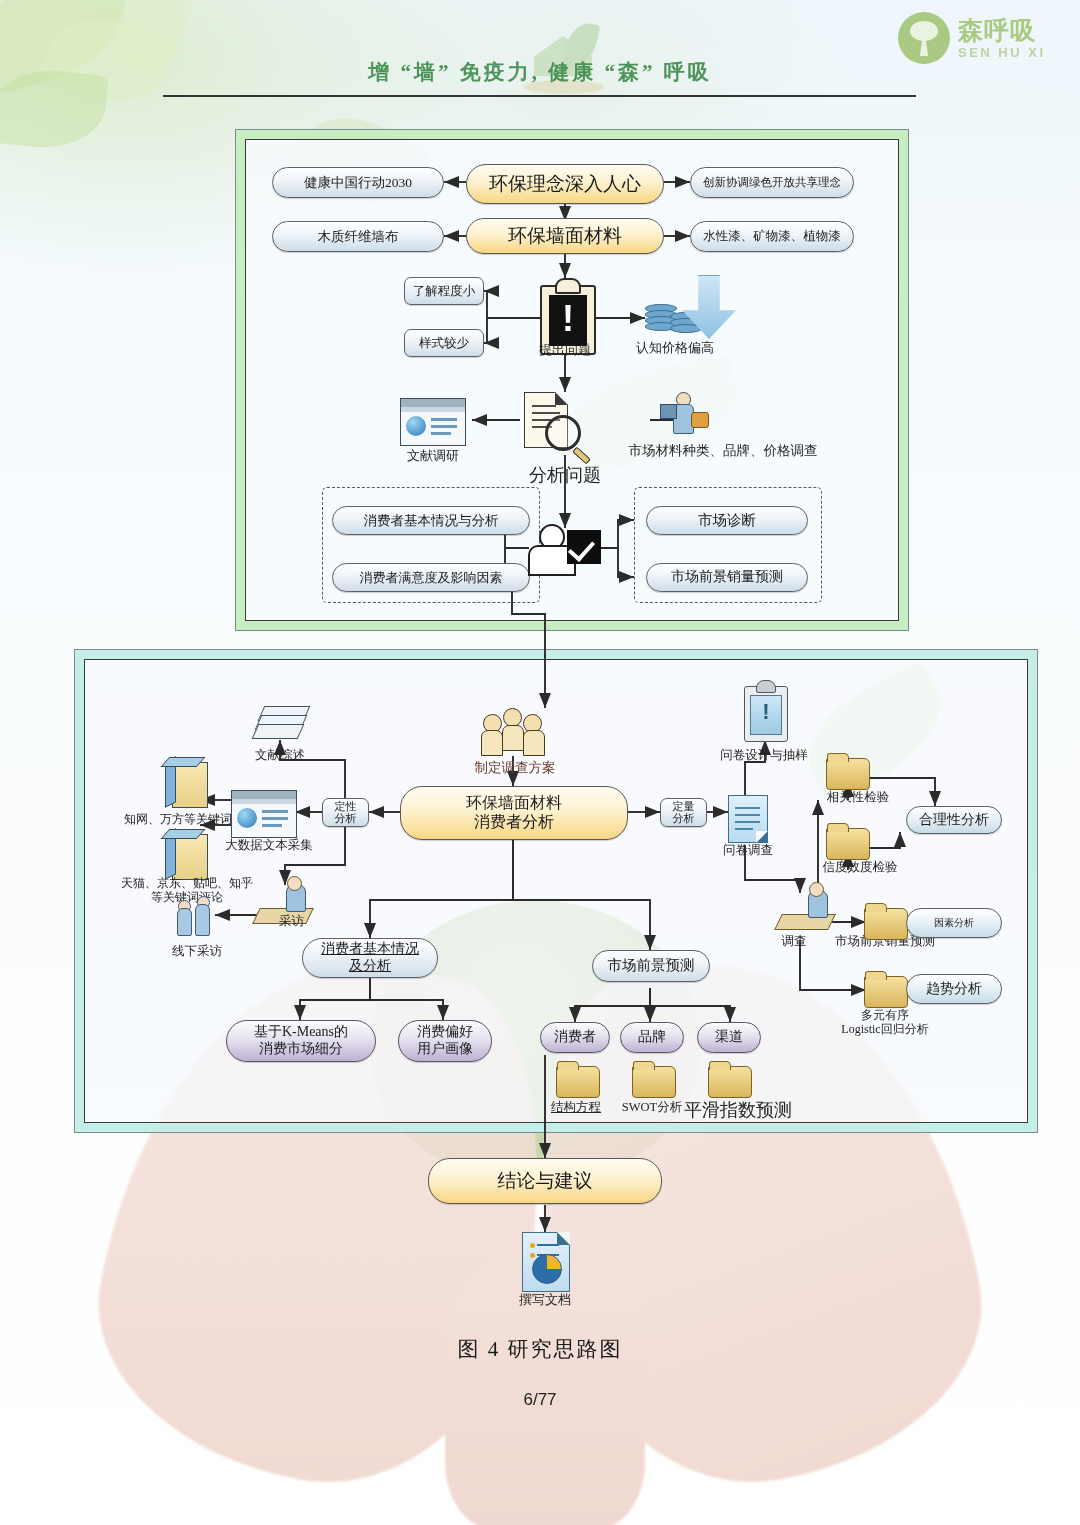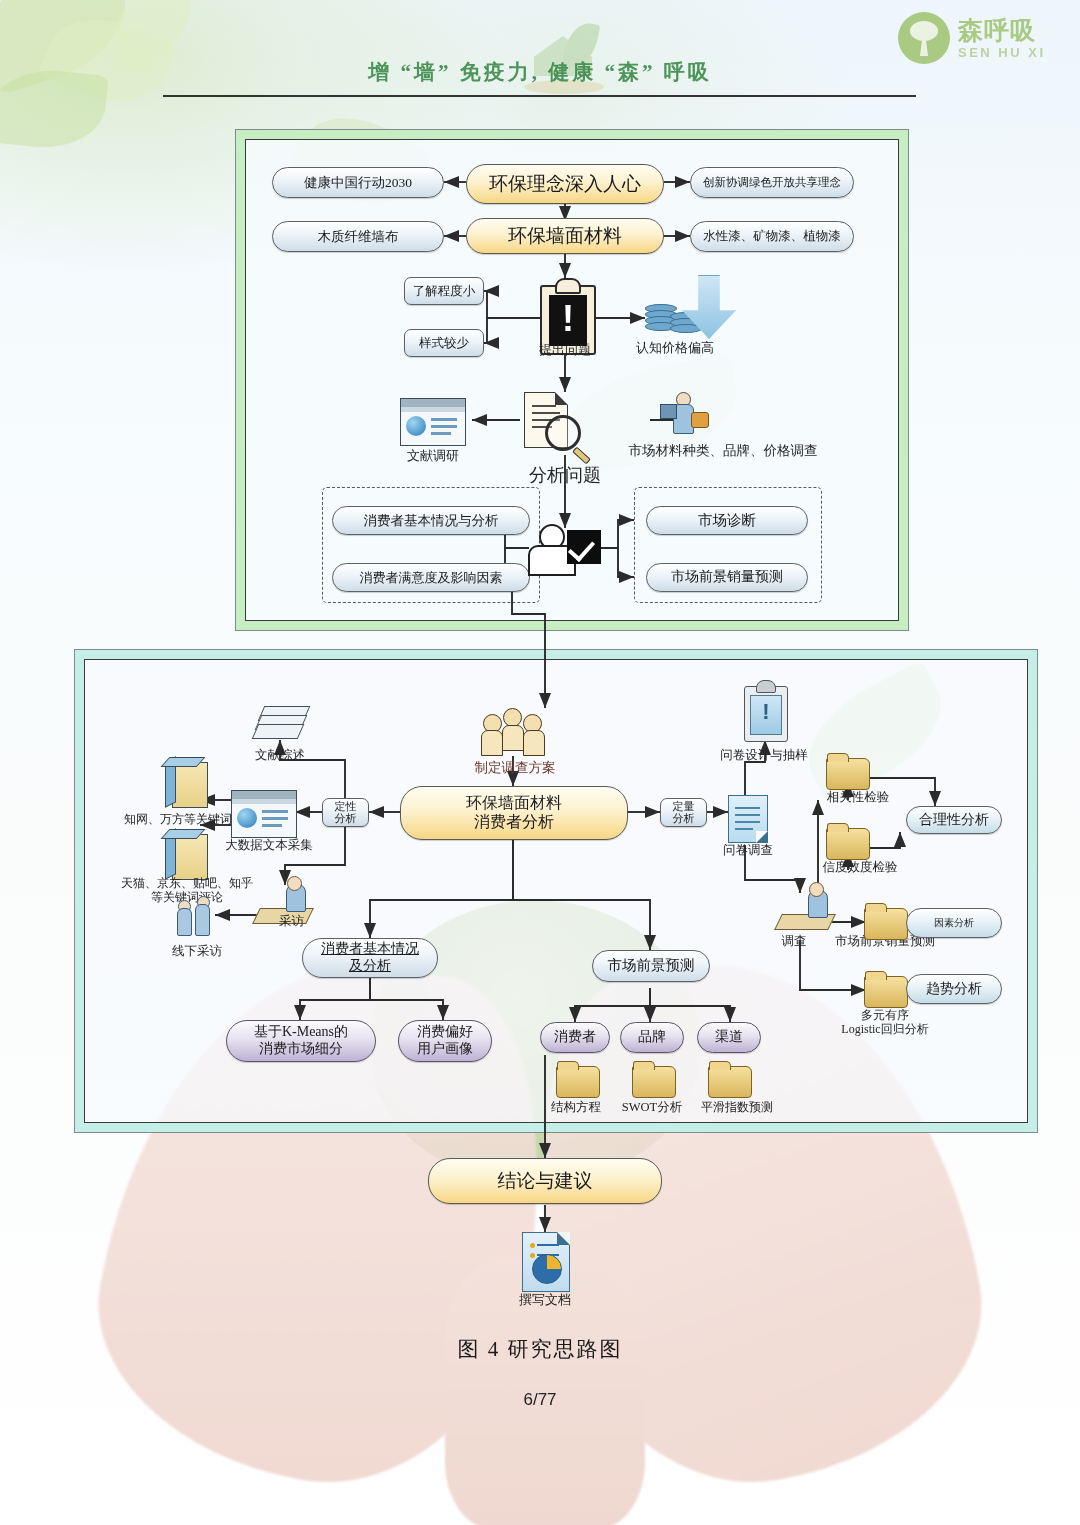--- a/index.html
+++ b/index.html
@@ -491,23 +491,23 @@
 
 <div class="icon ic-folder" style="left:556px;top:1066px;">
     <div class="tab"></div>
   </div>
 <div class="icon ic-folder" style="left:632px;top:1066px;">
     <div class="tab"></div>
   </div>
 <div class="icon ic-folder" style="left:708px;top:1066px;">
     <div class="tab"></div>
   </div>
-<div class="lbl" style="left:538px;top:1100px;width:76px;font-size:12.5px;">结构方程</div>
+<div class="lbl" style="left:538px;top:1100px;width:76px;font-size:12.5px;text-decoration:underline;">结构方程</div>
 <div class="lbl" style="left:614px;top:1100px;width:76px;font-size:12.5px;">SWOT分析</div>
-<div class="lbl" style="left:682px;top:1100px;width:110px;font-size:12px;">平滑指数预测</div>
+<div class="lbl" style="left:682px;top:1100px;width:110px;font-size:18px;text-align:right;">平滑指数预测</div>
 
 <div class="node n-gold" style="left:428px;top:1158px;width:234px;height:46px;font-size:19px;">结论与建议</div>
 
 <div class="icon ic-piedoc" style="left:522px;top:1232px;">
   <div class="fold"></div>
   <div class="dt" style="top:10px;"></div>
     <div class="ln" style="top:11px;width:22px;"></div>
   <div class="dt" style="top:20px;"></div>
     <div class="ln" style="top:21px;width:22px;"></div>
   <div class="pie"></div>

